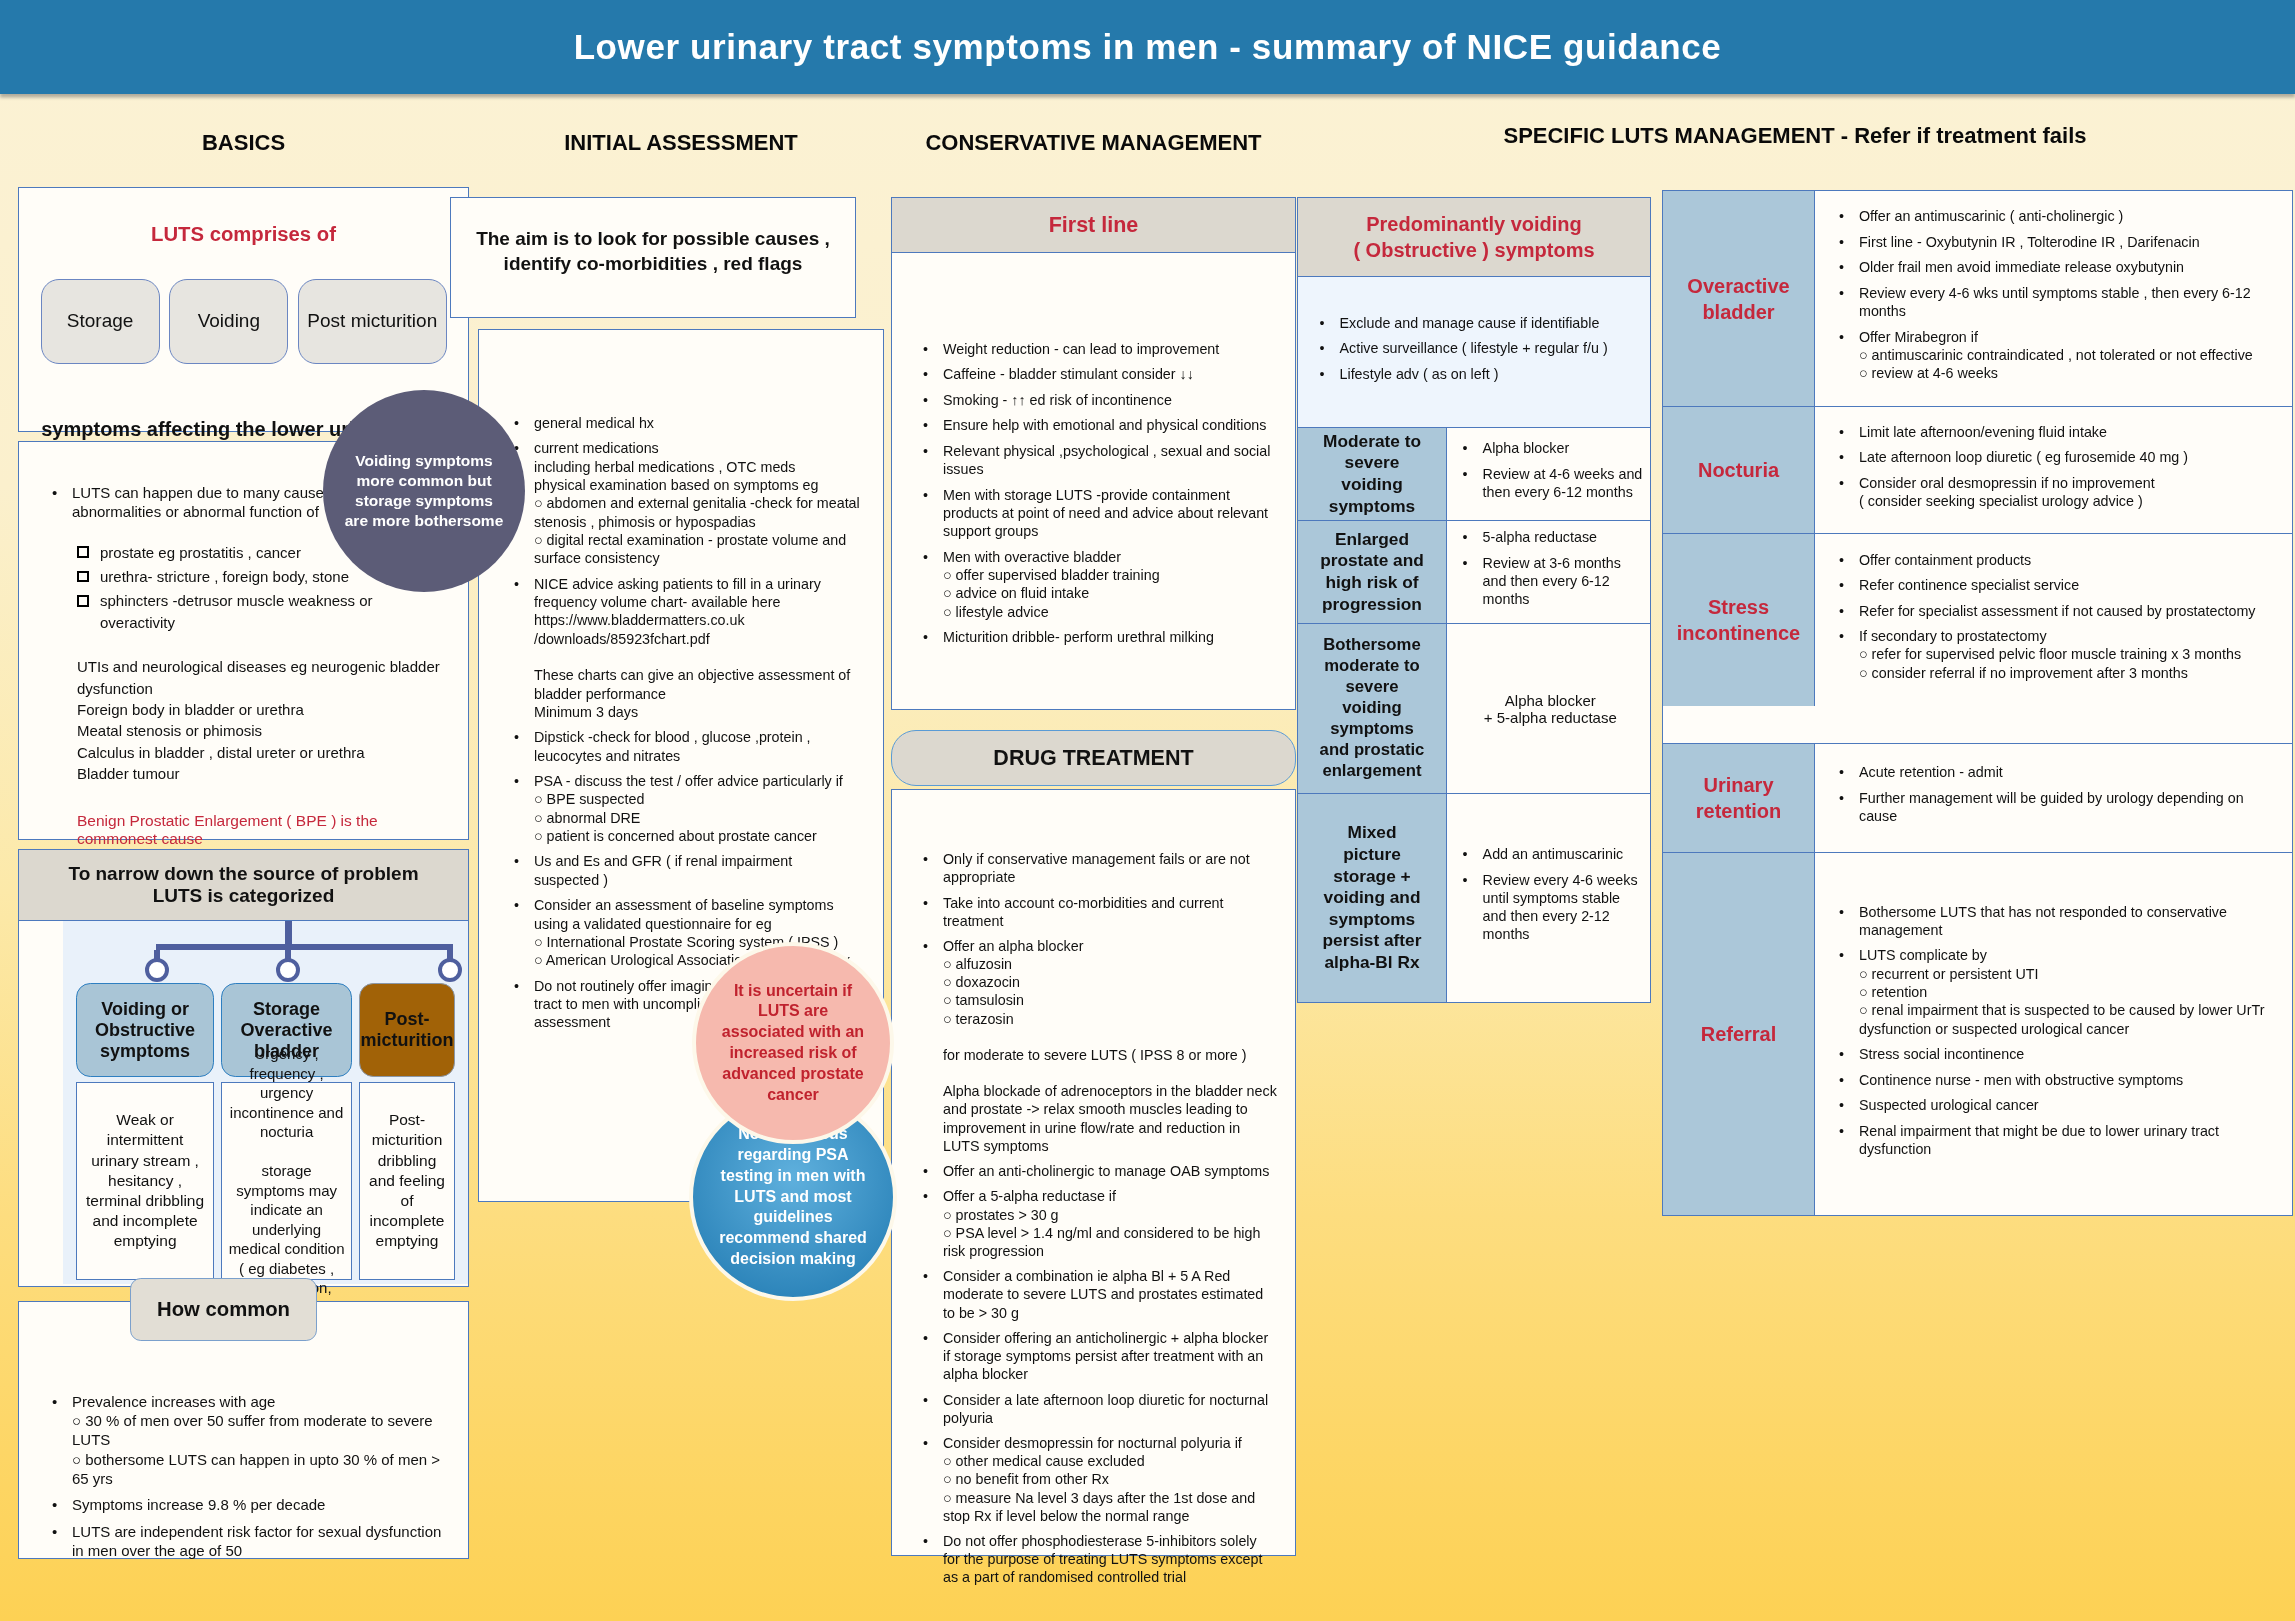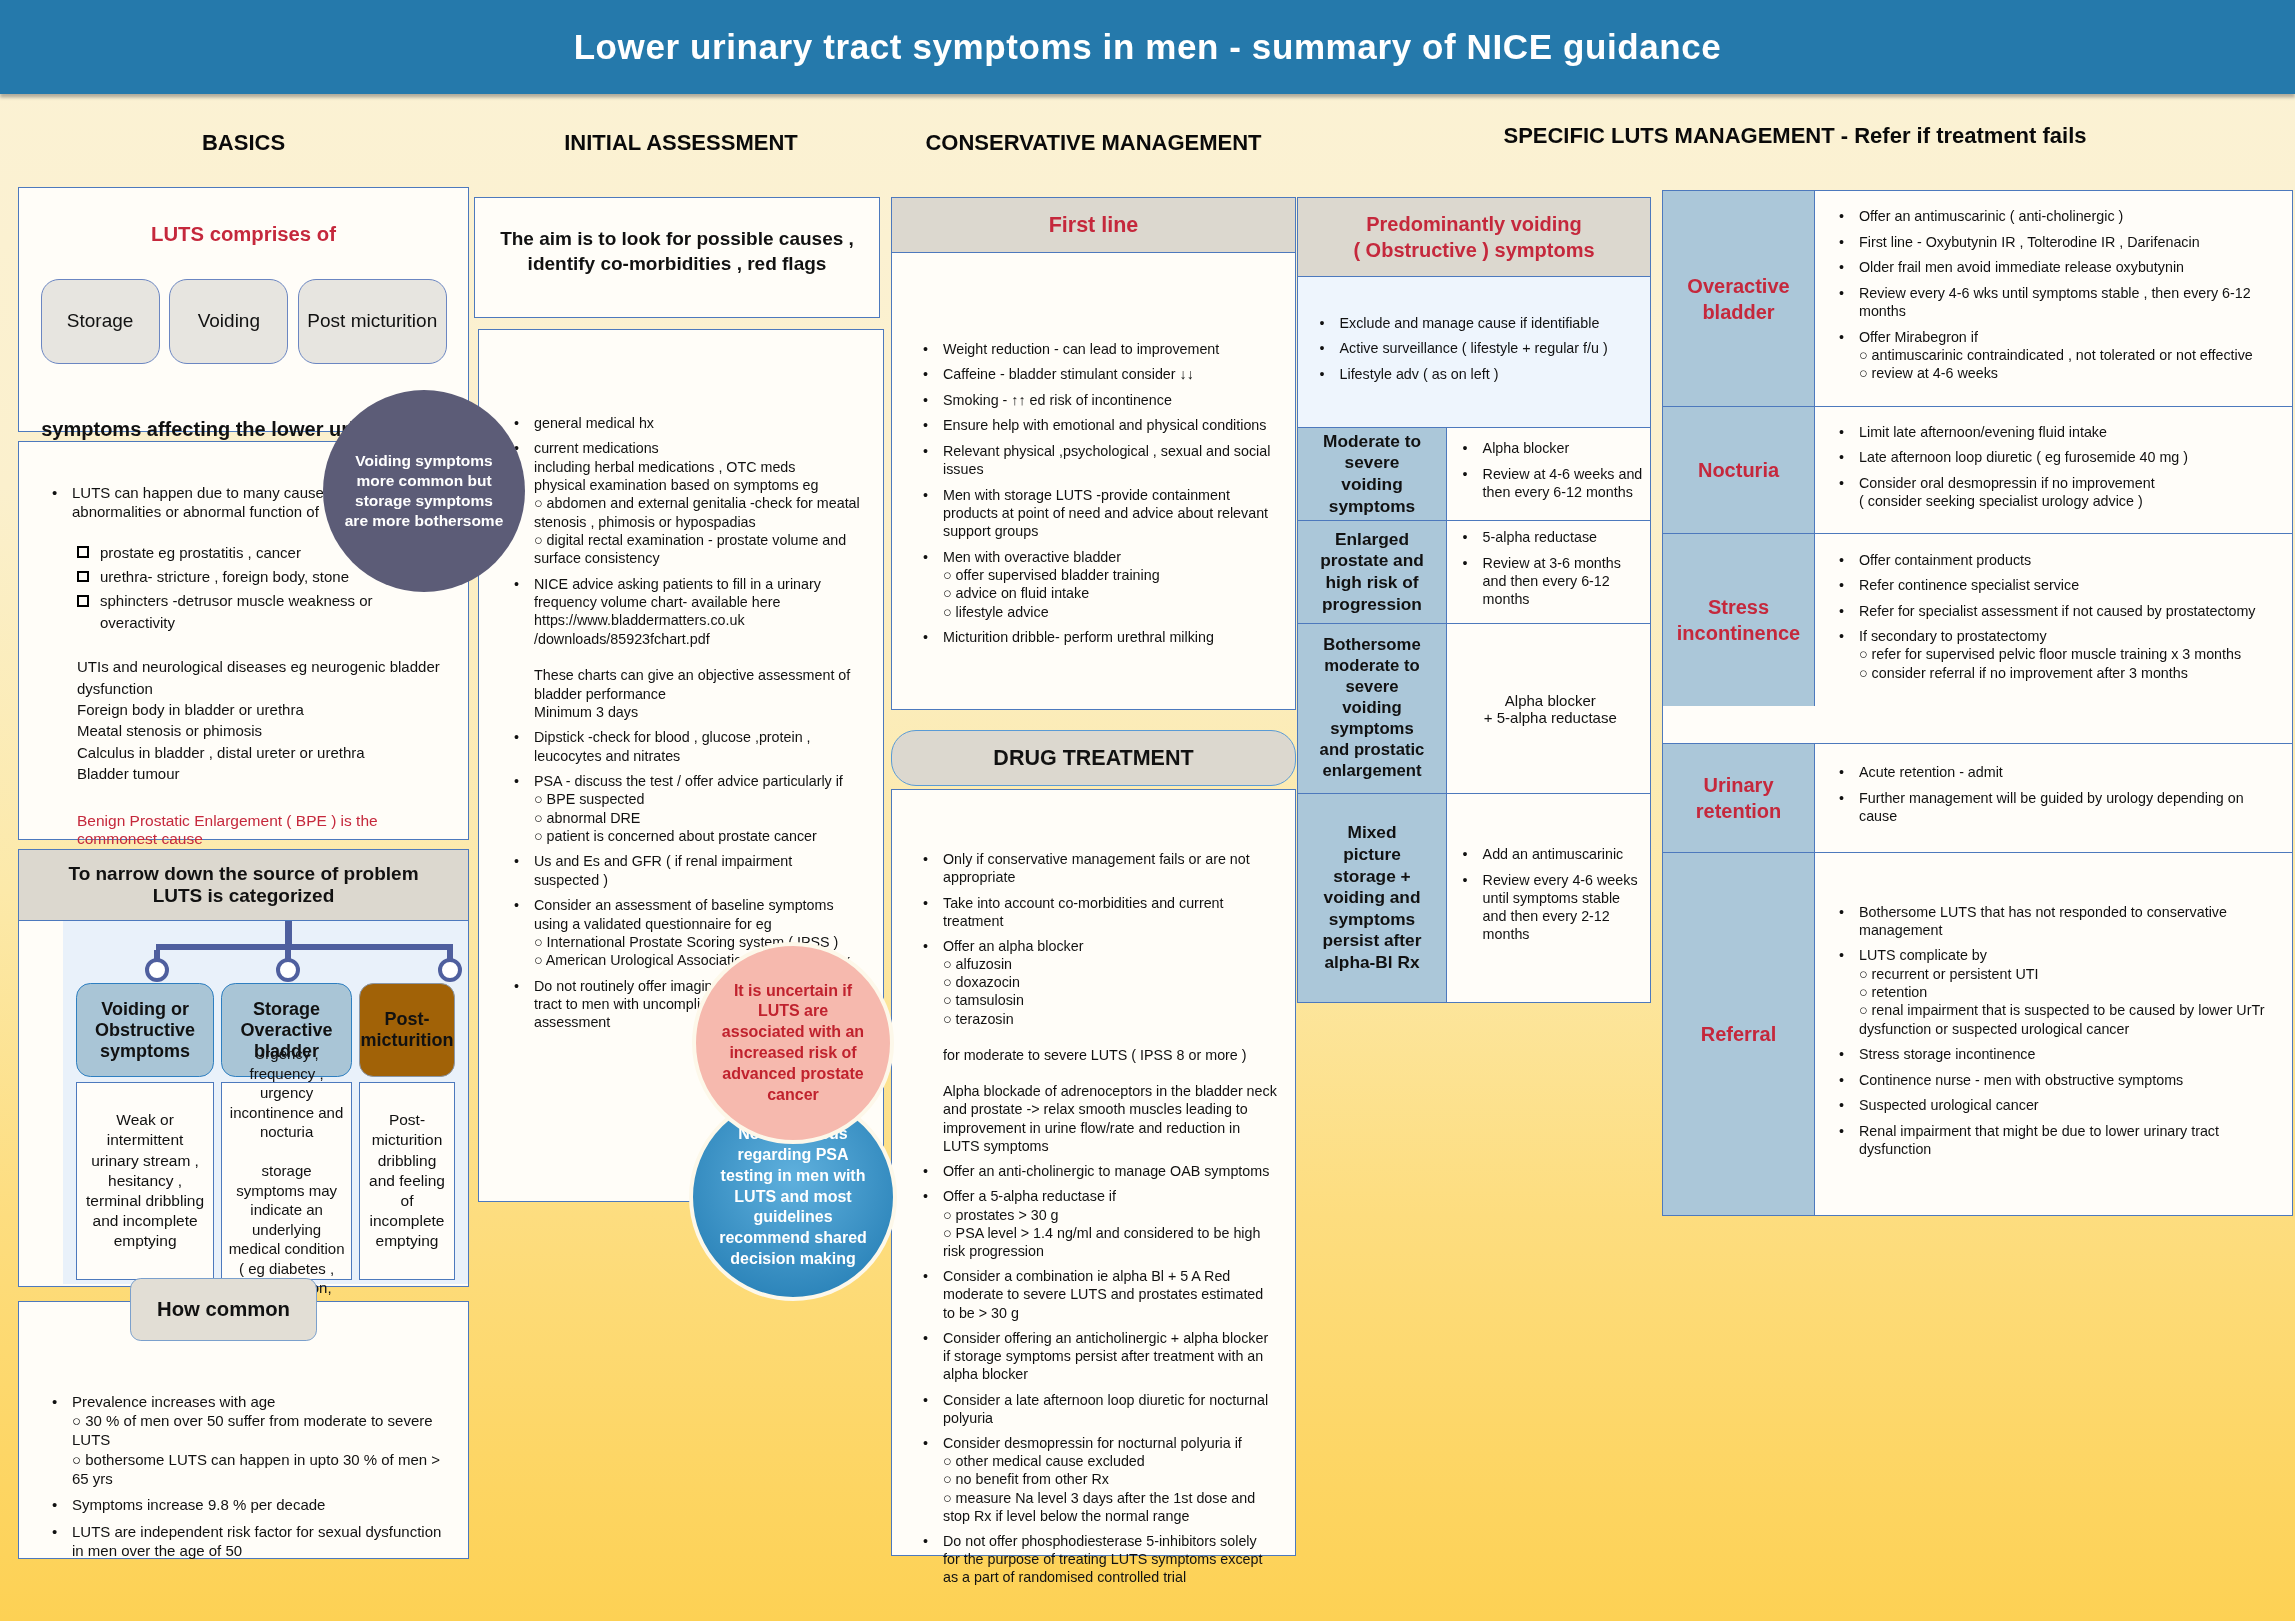--- a/index.html
+++ b/index.html
@@ -132,21 +132,21 @@
   <div class="box" style="left:18px;top:1301px;width:451px;height:258px;padding:90px 24px 0 27px;">
     <ul class="b" style="font-size:15px;">
         <li>Prevalence increases with age
 ○ 30 % of men over 50 suffer from moderate to severe LUTS
 ○ bothersome LUTS can happen in upto 30 % of men &gt; 65 yrs</li>
         <li>Symptoms increase 9.8 % per decade</li>
         <li>LUTS are independent risk factor for sexual dysfunction in men over the age of 50</li>
       </ul>
   </div>
 
-  <div class="box" style="left:474px;top:197px;width:406px;height:121px;padding-top:27.5px;">
+  <div class="box" style="left:450px;top:197px;width:406px;height:121px;padding-top:27.5px;">
     <div class="bld ctr pre" style="font-size:19px;line-height:1.35;">The aim is to look for possible causes ,
 identify co-morbidities , red flags</div>
   </div>
 
   <div class="box" style="left:478px;top:329px;width:406px;height:873px;padding:84px 23px 0 29px;">
     <ul class="b">
         <li>general medical hx</li>
         <li>current medications
 including herbal medications , OTC meds
 physical examination based on symptoms eg
@@ -321,21 +321,21 @@
     </div>
     <div class="rrow" style="height:363px;">
       <div class="rlabel">Referral</div>
       <div class="rbody">
         <ul class="b" style="font-size:14.3px;">
             <li>Bothersome LUTS that has not responded to conservative management</li>
             <li>LUTS complicate by
 ○ recurrent or persistent UTI
 ○ retention
 ○ renal impairment that is suspected to be caused by lower UrTr dysfunction or suspected urological cancer</li>
-            <li>Stress storage incontinence</li>
+            <li>Stress social incontinence</li>
             <li>Continence nurse - men with obstructive symptoms</li>
             <li>Suspected urological cancer</li>
             <li>Renal impairment that might be due to lower urinary tract dysfunction</li>
           </ul>
       </div>
     </div>
   </div>
 
 </div>
 

